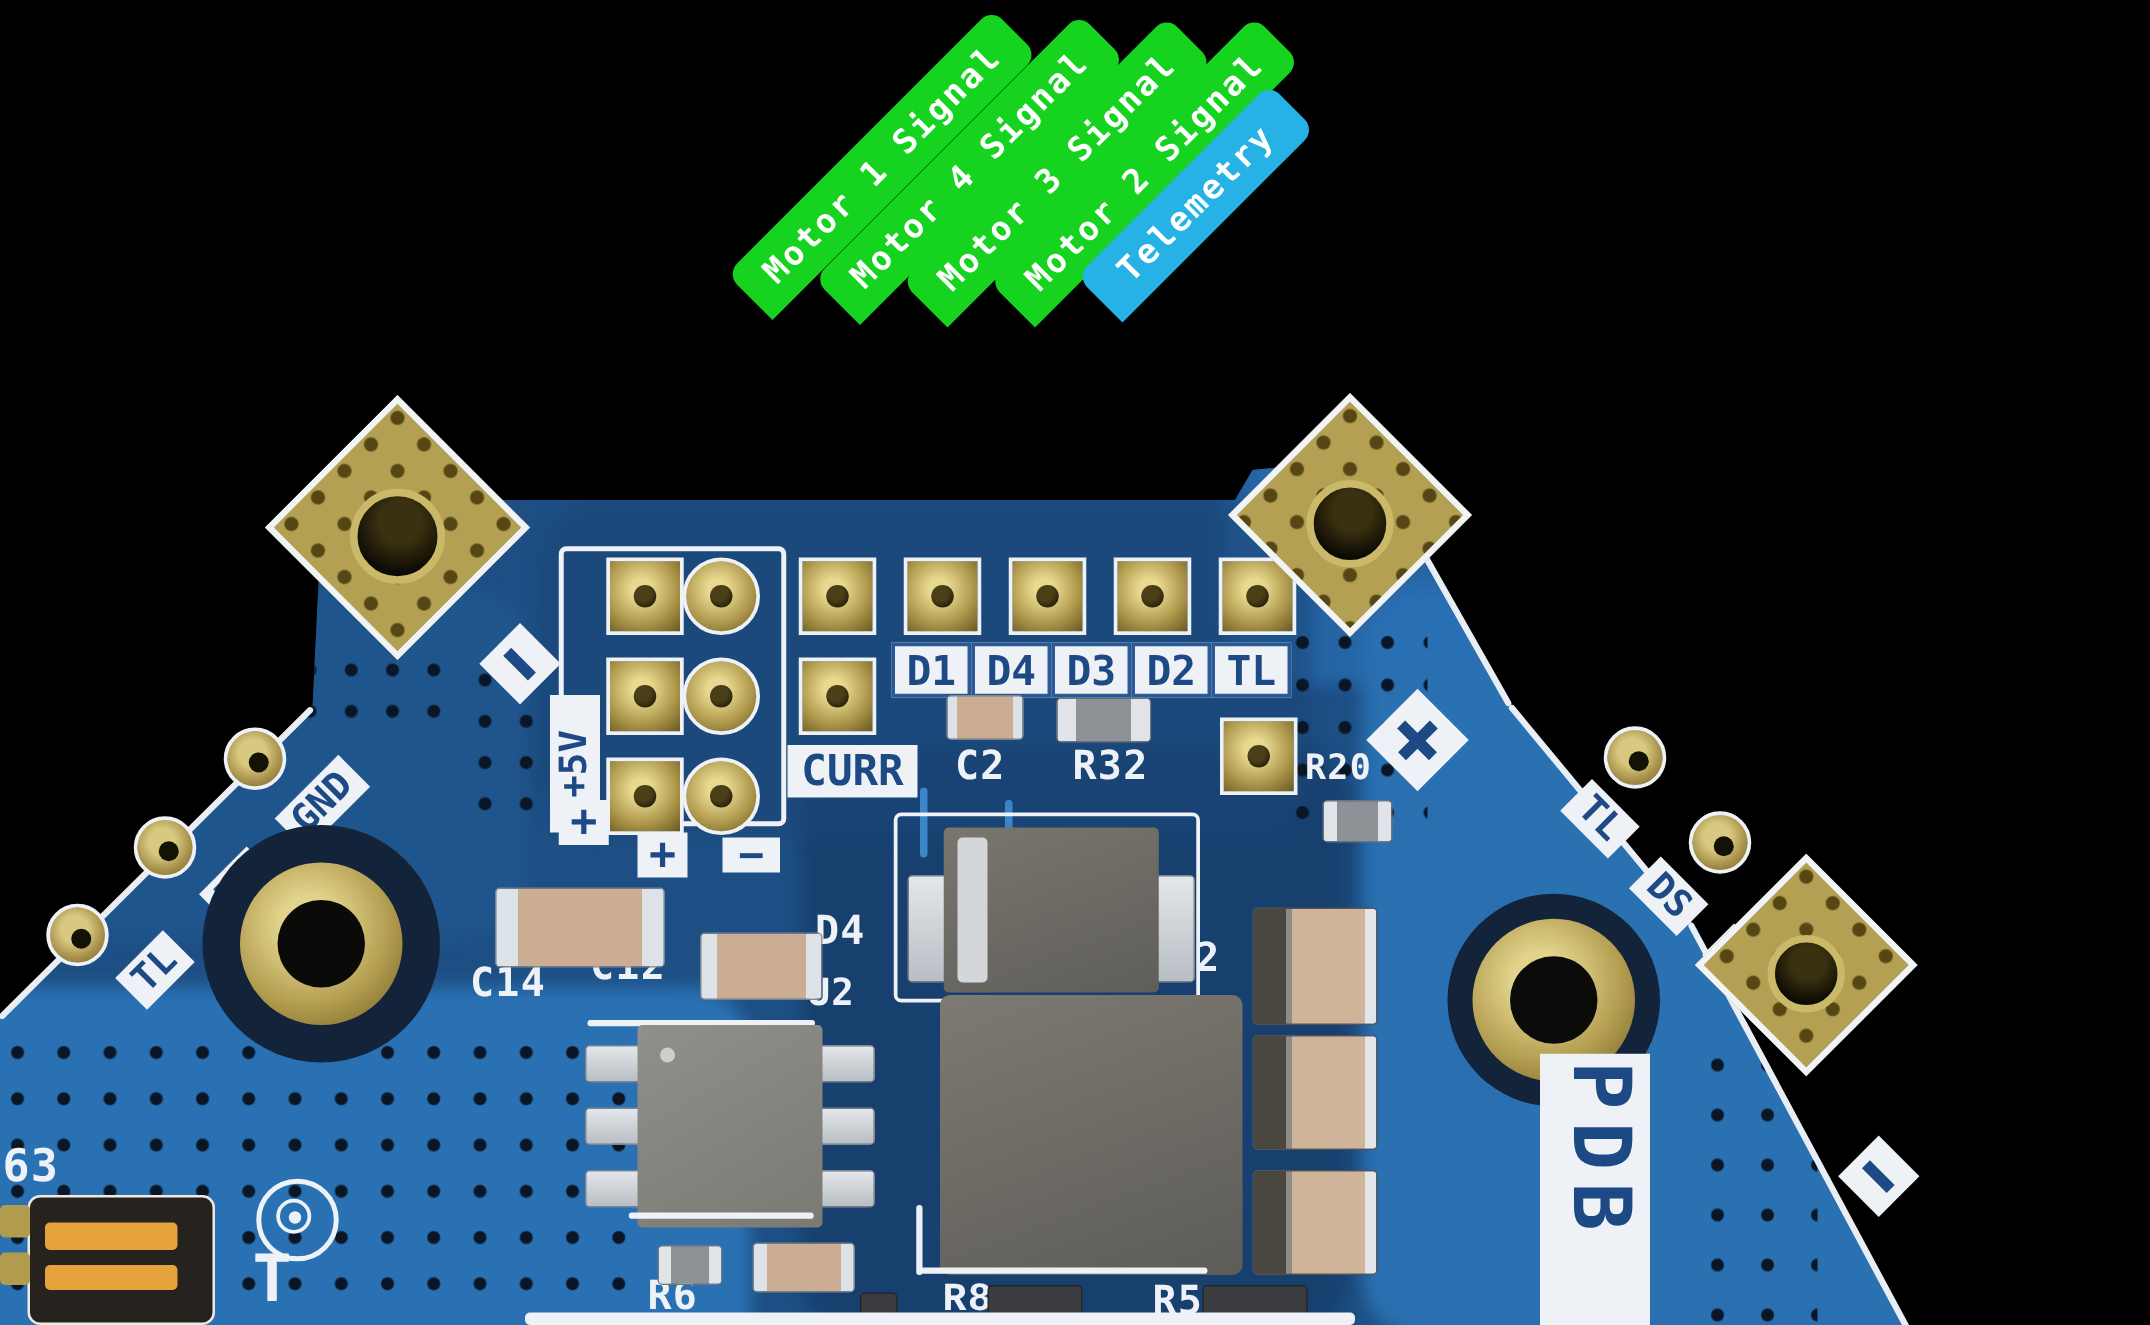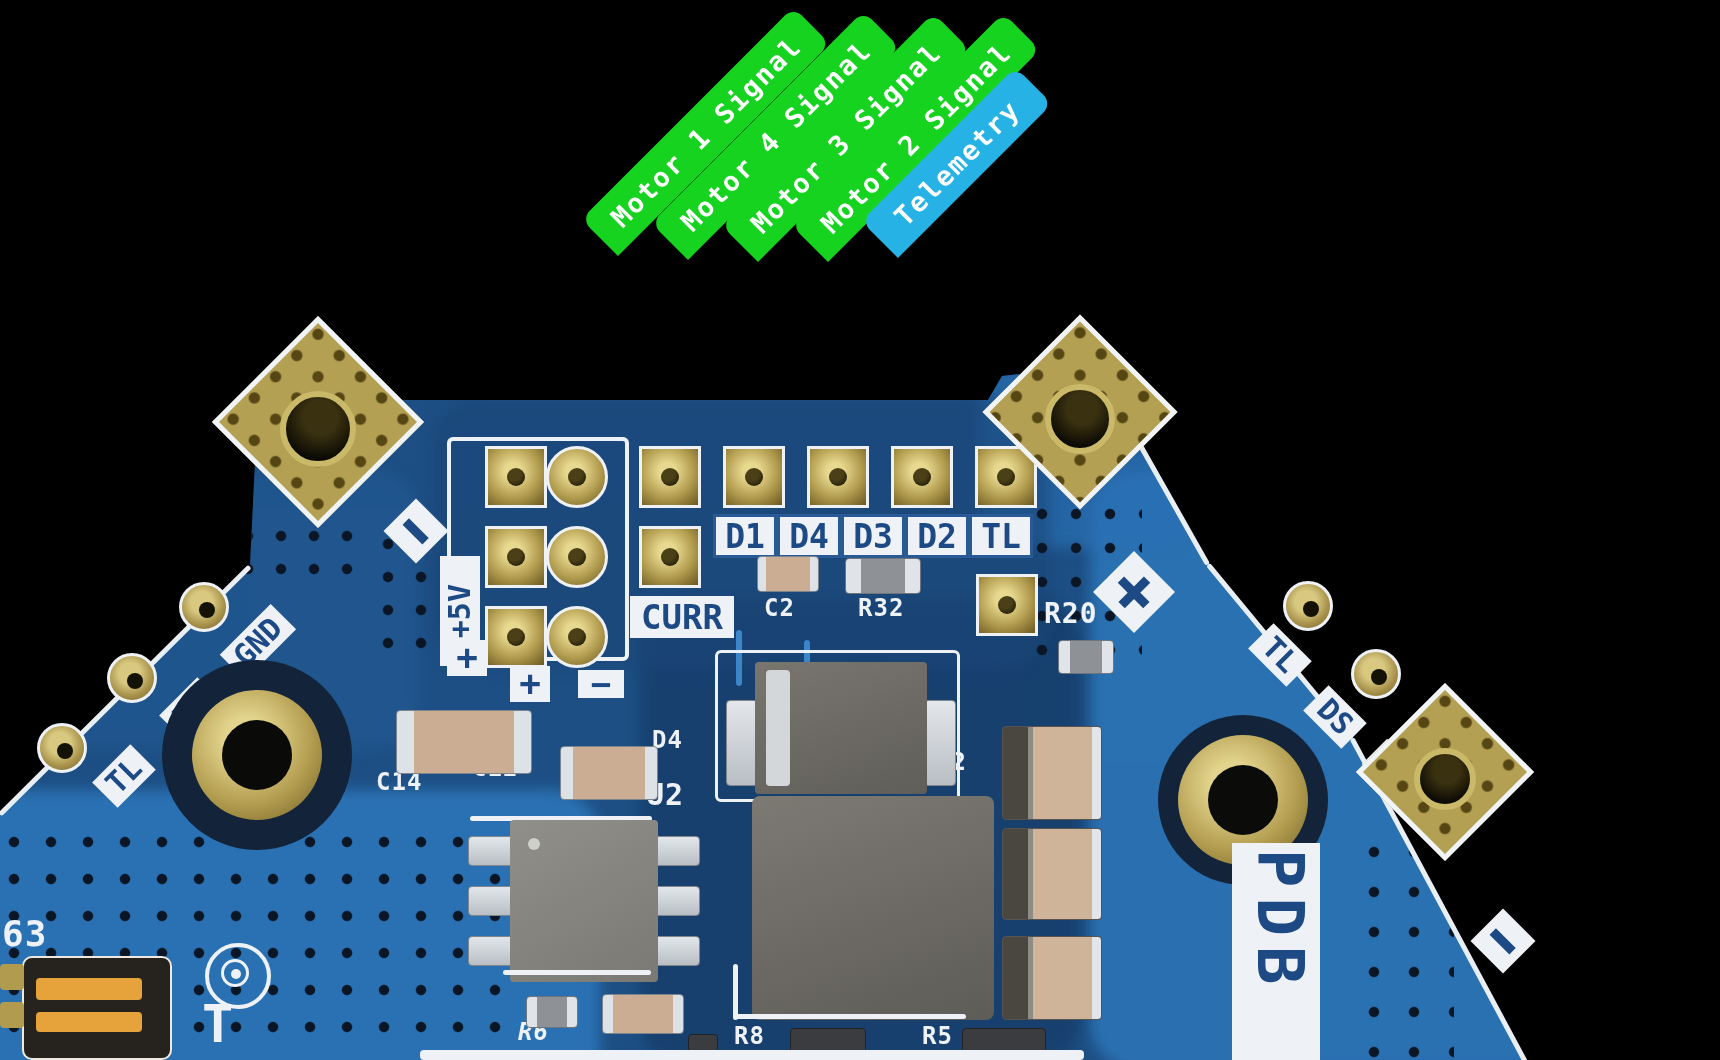--- a/index.html
+++ b/index.html
@@ -30,21 +30,21 @@
           background: radial-gradient(circle at 45% 40%, #d9c980 0 30%, #a8924b 62%, #6e5c26 100%); }
   .cpad i { position: absolute; left: 17px; top: 17px; width: 16px; height: 16px; border-radius: 50%; background: #141204; }
   .spad, .rpad { position: absolute; width: 62px; height: 62px; border: 3px solid #eef2f6;
           background: radial-gradient(circle at 45% 40%, #e7d98f 0 18%, #b19b4e 58%, #69571f 100%); }
   .rpad { border-radius: 50%; }
   .spad i, .rpad i { position: absolute; left: 19px; top: 19px; width: 18px; height: 18px; border-radius: 50%;
           background: radial-gradient(circle at 40% 35%, #4a3f17 0 40%, #120f04 100%); }
 
   
   .wbox { position: absolute; border: 4px solid #eef2f6; border-radius: 6px; }
-  .silk { position: absolute; color: #eef2f6; font-weight: bold; font-size: 24px; letter-spacing: 1px; line-height: 1; }
+  .silk { position: absolute; color: #eef2f6; font-weight: bold; font-size: 32px; letter-spacing: 1px; line-height: 1; }
   .lbox { position: absolute; background: #eef2f6; color: #1d4a85; font-weight: bold;
           display: flex; align-items: center; justify-content: center; line-height: 1; }
   .elabel { position: absolute; background: #eef2f6; color: #1d4a85; font-weight: bold; font-size: 30px;
             padding: 3px 9px; line-height: 1; transform: translate(-50%,-50%) rotate(-45deg); }
   .elabel.r { transform: translate(-50%,-50%) rotate(45deg); }
   .dstrip { position: absolute; display: flex; }
   .dcell { width: 64px; height: 44px; background: #eef2f6; border: 3px solid #2a5a96; color: #1d4a85;
            font-weight: bold; font-size: 33px; display: flex; align-items: center; justify-content: center; }
   .vtext { writing-mode: vertical-rl; transform: rotate(180deg); }
 
@@ -195,22 +195,22 @@
     </div>
 
   <div class="silk" style="left:764px;top:596px;">C2</div>
   <div class="silk" style="left:858px;top:596px;">R32</div>
   <div class="silk" style="left:1044px;top:600px;font-size:28px;">R20</div>
   <div class="silk" style="left:376px;top:770px;">C14</div>
   <div class="silk" style="left:472px;top:756px;">C12</div>
   <div class="silk" style="left:652px;top:728px;">D4</div>
   <div class="silk" style="left:646px;top:780px;font-size:30px;">U2</div>
   <div class="silk" style="left:936px;top:750px;">L2</div>
-  <div class="silk" style="left:518px;top:1020px;font-style:italic;">R6</div>
-  <div class="silk" style="left:734px;top:1024px;">R8</div>
+  <div class="silk" style="left:518px;top:1020px;">R6</div>
+  <div class="silk" style="left:754px;top:1024px;font-family:Liberation Mono, monospace;">R8</div>
   <div class="silk" style="left:922px;top:1024px;">R5</div>
   <div class="silk" style="left:2px;top:916px;font-size:36px;">63</div>
   <div class="silk" style="left:202px;top:998px;font-size:52px;">T</div>
 
   <div class="lbox" style="left:1232px;top:843px;width:88px;height:260px;overflow:hidden;">
     <span style="position:absolute;left:8px;top:6px;transform-origin:top left;transform:rotate(90deg) translateY(-72px);font-size:64px;letter-spacing:10px;">PDB</span>
   </div>
 
   <div class="comp cap" style="left:757px;top:556px;width:62px;height:36px;"></div>
   <div class="comp res" style="left:845px;top:558px;width:76px;height:36px;"></div>

